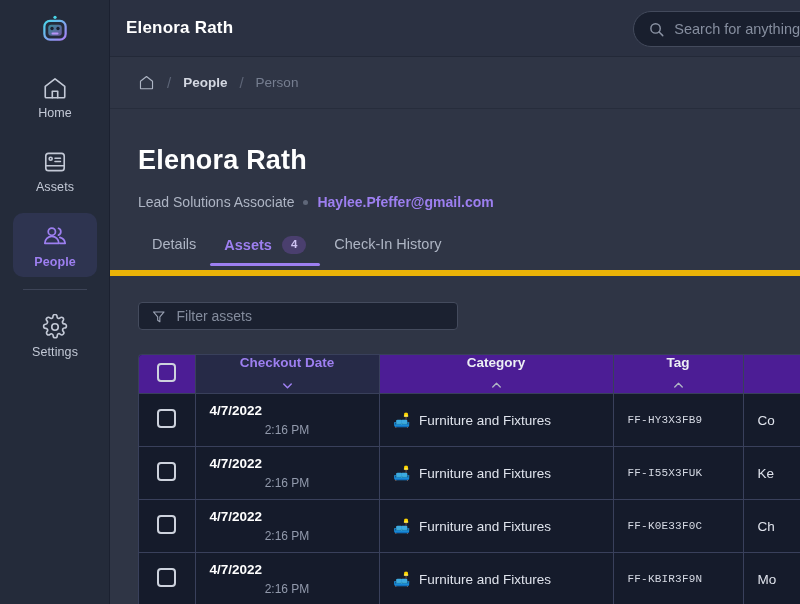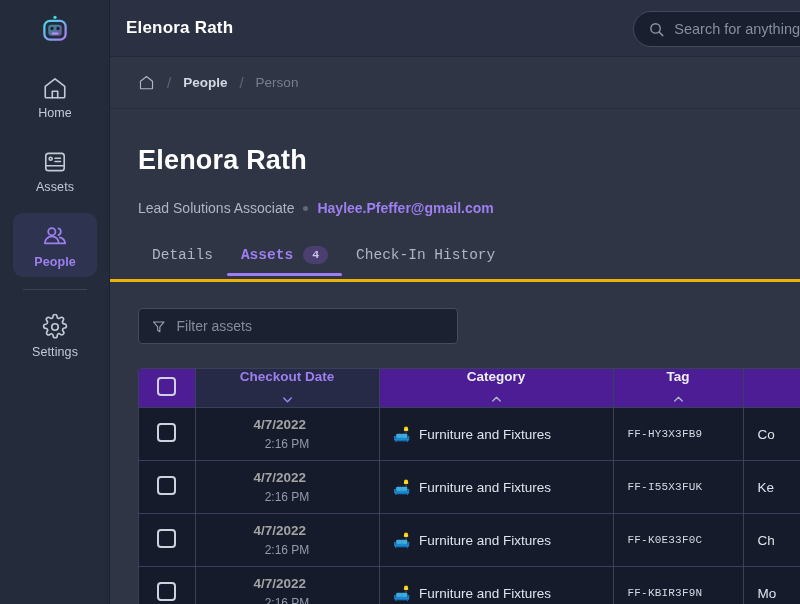--- a/index.html
+++ b/index.html
@@ -89,56 +89,55 @@
   .bc-item { font-size: 13.5px; color: #d4d8e2; font-weight: 600; cursor: pointer; }
   .bc-item.muted { color: #767e90; font-weight: 400; cursor: default; }
 
   .content { flex: 1 1 auto; overflow: hidden; position: relative; }
 
   .profile { padding: 36px 0 0 28px; }
   .profile-name {
     font-size: 27px; font-weight: 700; color: #ffffff; letter-spacing: .2px;
   }
   .profile-sub {
-    margin-top: 24px;
+    margin-top: 18px;
     display: flex; align-items: center; gap: 9px;
     font-size: 14px;
   }
   .profile-role { color: #aeb5c4; }
   .profile-dot { width: 5px; height: 5px; border-radius: 50%; background: #5f6779; }
   .profile-email { color: #9d7ff0; font-weight: 600; cursor: pointer; }
 
   .tabs {
     margin-top: 26px;
-    display: flex; align-items: center;
+    display: flex; align-items: flex-start;
     padding-left: 28px;
-    border-bottom: 3px solid #eab308;
+    border-bottom: 6px solid #eab308;
     height: 40px;
-    font-family: Liberation Mono, monospace;
   }
   .tab {
     display: flex; align-items: center; gap: 10px;
     padding: 0 14px 11px 14px;
     font-size: 14.5px; color: #aeb5c4;
     cursor: pointer; position: relative;
   }
   .tab.active { color: #9d7ff0; font-weight: 600; }
   .tab.active::after {
     content: ""; position: absolute; left: 0; right: 0; bottom: -1px;
     height: 2.5px; background: #9d7ff0; border-radius: 2px;
   }
   .tab-badge {
     background: #4a3f6e; color: #cfc3f2;
     font-size: 11.5px; font-weight: 600;
     border-radius: 11px; padding: 3px 9px; line-height: 1;
   }
 
   .filter-row { padding: 26px 0 0 28px; }
   .filterbox {
-    width: 320px; height: 36px;
+    width: 320px; height: 28px;
     background: #1b2130;
     border: 1px solid #444b5d;
     border-radius: 4px;
     display: flex; align-items: center;
     padding: 0 12px; gap: 10px;
   }
   .filterbox input {
     background: transparent; border: none; outline: none;
     color: #d6dae4; font-size: 14px; width: 100%;
     font-family: "Liberation Sans", sans-serif;
@@ -181,21 +180,21 @@
     background: #151b2b;
     vertical-align: middle;
   }
   td.col-check, th.col-check { width: 56px; padding: 0; text-align: center; }
   .chk {
     width: 19px; height: 19px;
     border: 2px solid #cdd2dd; border-radius: 4px;
     display: inline-block; cursor: pointer;
     background: transparent;
   }
-  .date-main { font-size: 13.5px; font-weight: 700; color: #a3a3a3; line-height: 1.25; margin-left: 44px; }
+  .date-main { font-size: 13.5px; font-weight: 700; color: #ffffff; line-height: 1.25; }
   .date-time { font-size: 12px; color: #929aac; margin-top: 3px; text-align: center; }
   .cat-cell { display: flex; align-items: center; gap: 8px; }
   .cat-emoji { font-size: 14px; line-height: 1; }
   .mono { font-family: Liberation Mono, monospace; font-size: 11px; color: #d6dae4; letter-spacing: .2px; }
 </style>
 </head>
 <body>
 
 <div id="app">
 

